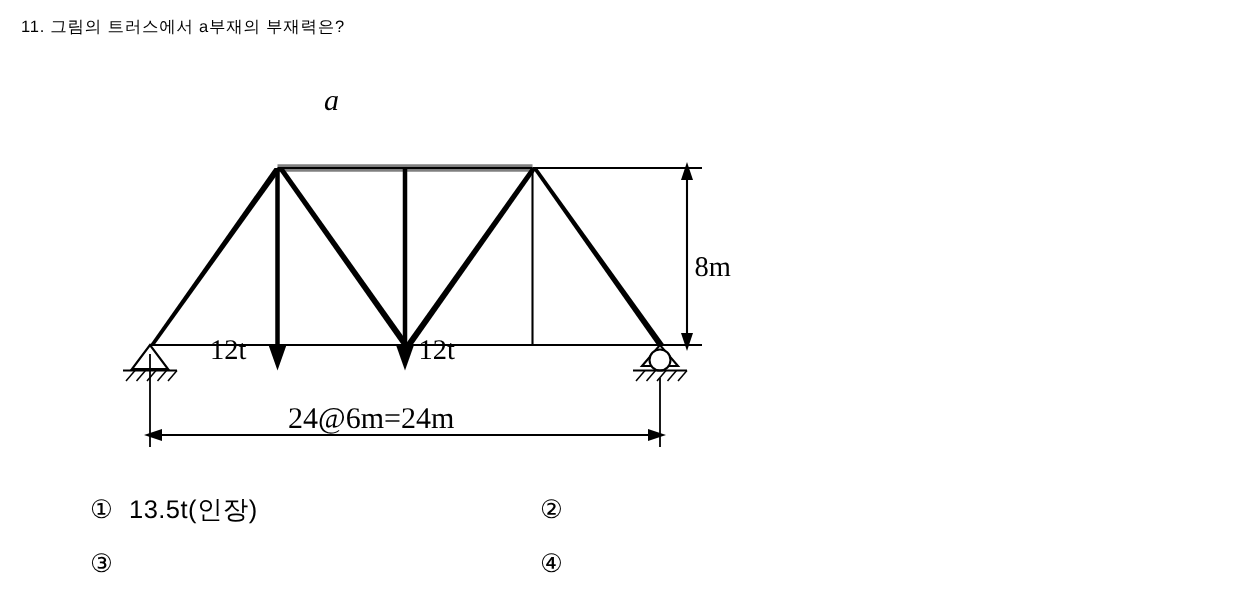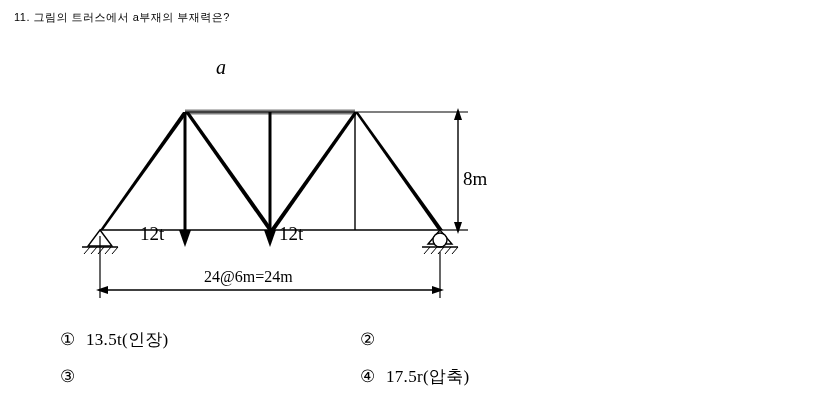--- a/index.html
+++ b/index.html
@@ -49,23 +49,23 @@
   }
   #label-load1 {
     left: 140px;
     top: 183px;
   }
   #label-load2 {
     left: 279px;
     top: 183px;
   }
   #label-span {
-    left: 204px;
+    left: 192px;
     top: 228px;
-    font-size: 16px;
+    font-size: 20px;
   }
   #answers {
     position: absolute;
     left: 60px;
     top: 328px;
     width: 620px;
     display: grid;
     grid-template-columns: 300px 300px;
     grid-row-gap: 14px;
     font-size: 17px;
@@ -75,21 +75,20 @@
     align-items: center;
     white-space: nowrap;
   }
   .answer-num {
     display: inline-block;
     width: 26px;
     font-size: 17px;
   }
   .answer-label {
     letter-spacing: 0.3px;
-    font-family: Liberation Serif, serif;
   }
 </style>
 </head>
 <body>
 
 <div id="question-text">11. 그림의 트러스에서 a부재의 부재력은?</div>
 
 <div id="truss-figure">
   <svg width="700" height="280" viewBox="0 0 700 280">
 
@@ -169,15 +168,14 @@
     <span class="answer-label">13.5t(인장)</span>
   </div>
   <div class="answer">
     <span class="answer-num">②</span>
   </div>
   <div class="answer">
     <span class="answer-num">③</span>
   </div>
   <div class="answer">
     <span class="answer-num">④</span>
-    <span class="answer-label">17.5r(압축)</span>
   </div>
 </div>
 
 </body></html>

